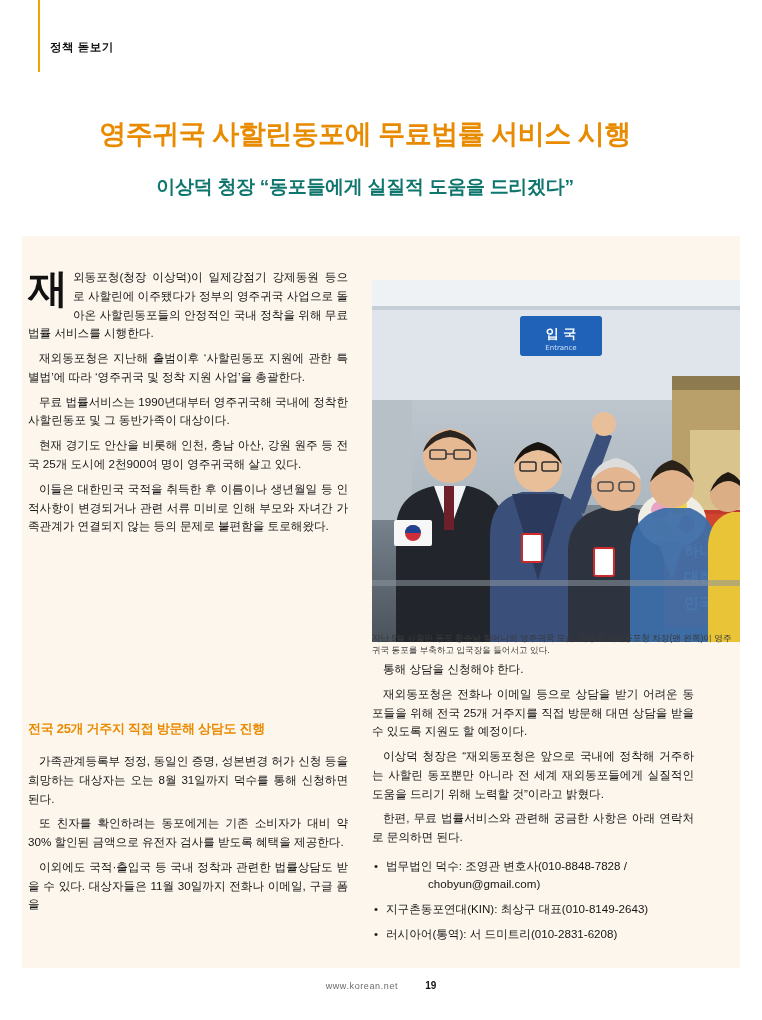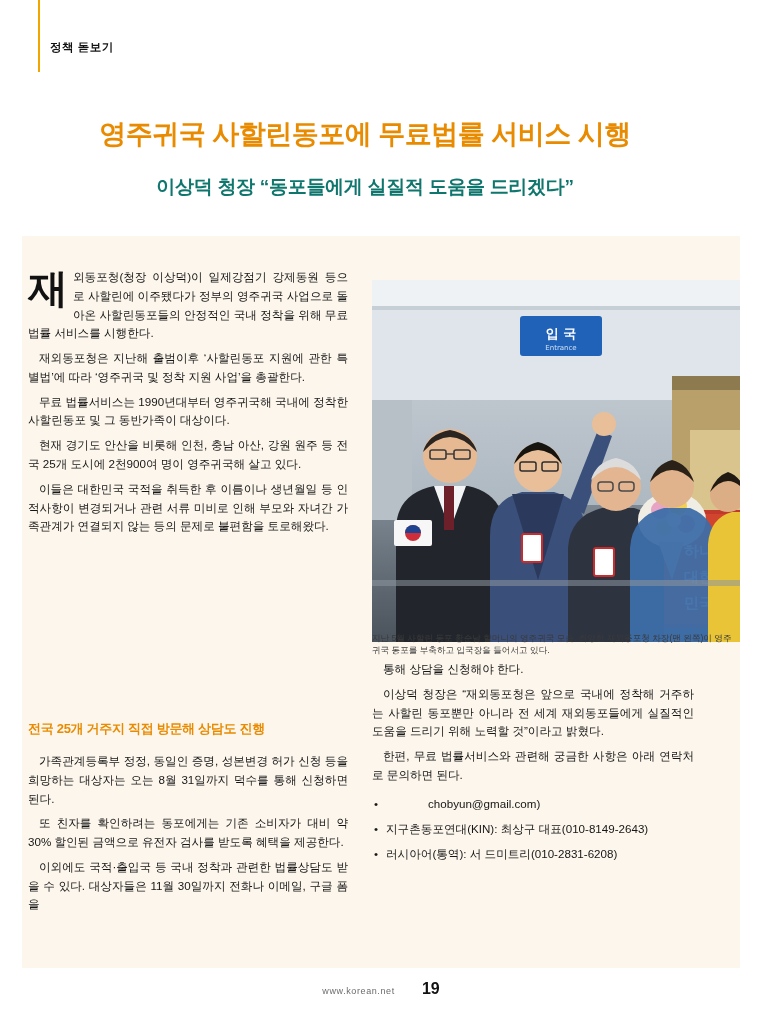--- a/index.html
+++ b/index.html
@@ -170,21 +170,21 @@
     position: absolute;
     left: 0;
     top: 980px;
     width: 762px;
     text-align: center;
     font-size: 9px;
     color: #6b6b6b;
     letter-spacing: 0.6px;
   }
   .footer .pageno {
-    font-size: 16px;
+    font-size: 10px;
     font-weight: bold;
     color: #111111;
     margin-left: 24px;
     letter-spacing: 0;
   }
 </style>
 </head>
 <body>
 
 <div class="header-band"></div>
@@ -319,26 +319,28 @@
       <path d="M338 212 Q356 190 374 212 Q368 196 356 192 Q344 196 338 212 Z" fill="#201a12"></path>
     </g>
 
     <rect x="0" y="300" width="368" height="6" fill="#8d969f" opacity="0.55"></rect>
   </svg>
 </div>
 <div class="photo-caption">지난 5월 사할린 동포 황순남 할머니의 영주귀국 모습. 최영한 재외동포청 차장(맨 왼쪽)이 영주 귀국 동포를 부축하고 입국장을 들어서고 있다.</div>
 
 <div class="col col-right" style="top:660px; width:322px;">
   <p>통해 상담을 신청해야 한다.</p>
+  <p>재외동포청은 전화나 이메일 등으로 상담을 받기 어려운 동포들을 위해 전국 25개 거주지를 직접 방문해 대면 상담을 받을 수 있도록 지원도 할 예정이다.</p>
   <p>이상덕 청장은 “재외동포청은 앞으로 국내에 정착해 거주하는 사할린 동포뿐만 아니라 전 세계 재외동포들에게 실질적인 도움을 드리기 위해 노력할 것”이라고 밝혔다.</p>
   <p>한편, 무료 법률서비스와 관련해 궁금한 사항은 아래 연락처로 문의하면 된다.</p>
 
   <ul class="contact-list">
     <li>
       <span class="bullet">•</span>
+      <span>법무법인 덕수: 조영관 변호사(010-8848-7828 /</span>
       <span class="contact-sub">chobyun@gmail.com)</span>
     </li>
     <li>
       <span class="bullet">•</span>
       <span>지구촌동포연대(KIN): 최상구 대표(010-8149-2643)</span>
     </li>
     <li>
       <span class="bullet">•</span>
       <span>러시아어(통역): 서 드미트리(010-2831-6208)</span>
     </li>

